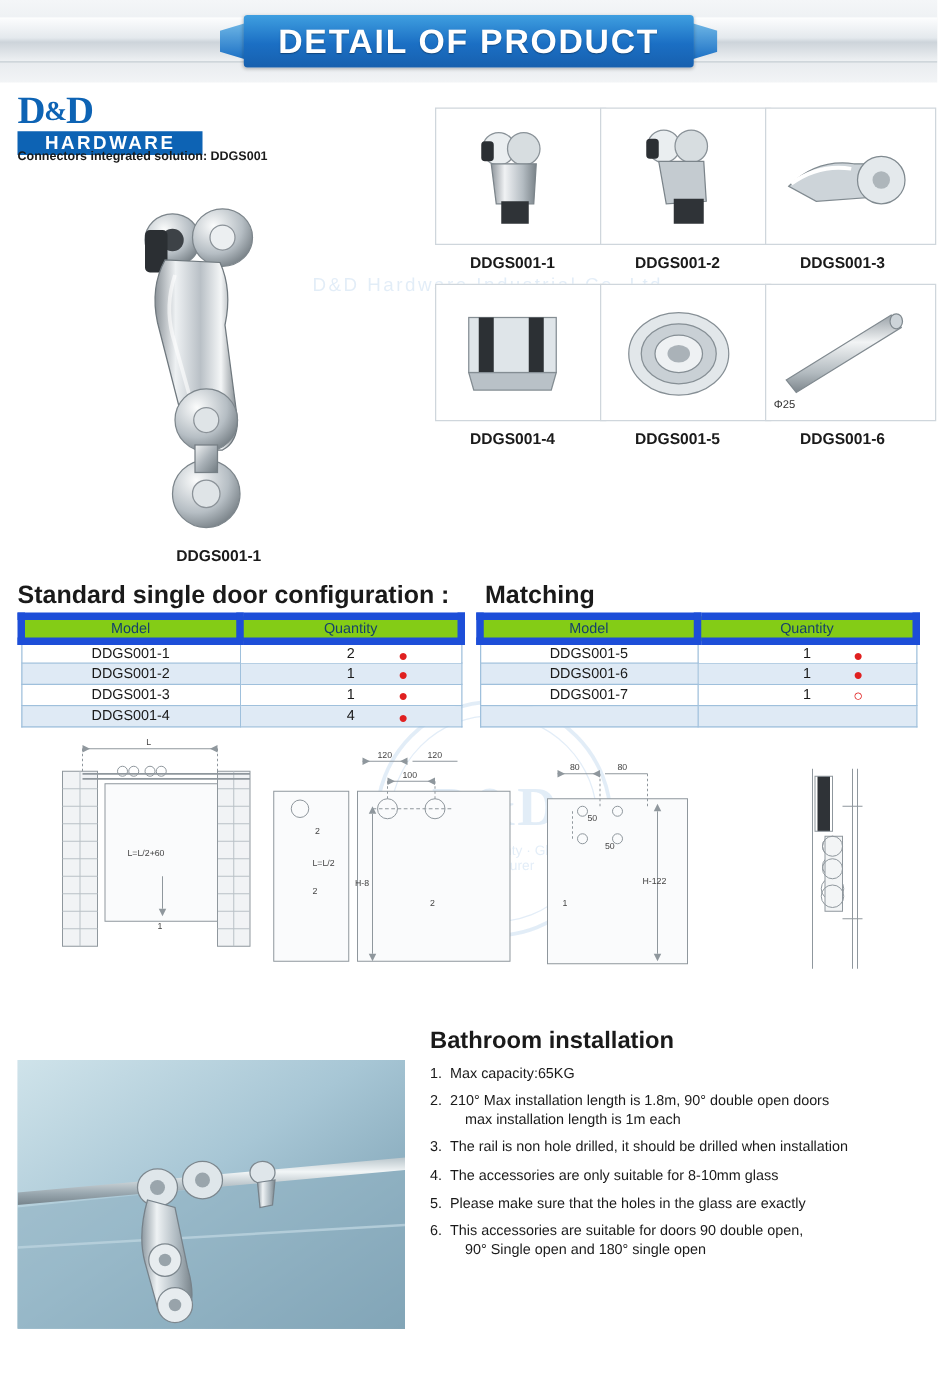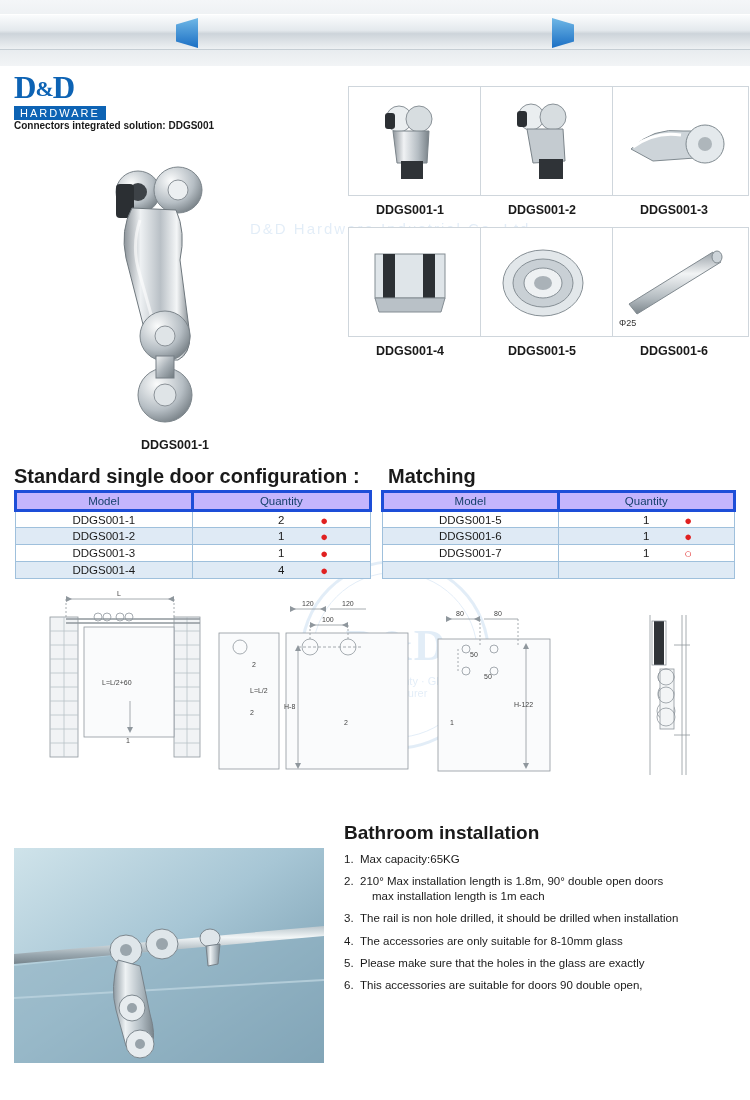--- a/index.html
+++ b/index.html
@@ -41,21 +41,21 @@
     position:absolute; top:18px; width:22px; height:30px;
     background:linear-gradient(180deg,#6fb7e6,#1b6fc4);
   }
   .wing-l { left:176px; clip-path:polygon(100% 0,100% 100%,0 78%,0 22%); }
   .wing-r { left:552px; clip-path:polygon(0 0,0 100%,100% 78%,100% 22%); }
 
   
   .logo { position:absolute; left:14px; top:72px; width:140px; }
   .logo-mark { font-size:31px; font-weight:bold; color:#0d63b4; letter-spacing:-1px; line-height:1; font-family:"Liberation Serif", serif; }
   .logo-mark .amp { font-size:22px; vertical-align:2px; }
-  .logo-sub { margin-top:2px; background:#0d63b4; color:#fff; font-size:11px; letter-spacing:2px; padding:1px 6px; display:inline-block; font-weight:normal; }
+  .logo-sub { margin-top:2px; background:#0d63b4; color:#fff; font-size:15px; letter-spacing:2px; padding:1px 22px; display:inline-block; font-weight:bold; }
 
   .h-title {
     position:absolute; left:14px; top:120px;
     font-size:10px; font-weight:bold;
   }
 
   
   .hero {
     position:absolute; left:60px; top:160px; width:230px; height:270px;
   }
@@ -83,21 +83,21 @@
   .sec-head { position:absolute; font-size:20px; font-weight:bold; }
   #cfg-head { left:14px; top:465px; }
   #match-head { left:388px; top:465px;text-align:center; }
 
   
   table { border-collapse:collapse; }
   .tbl { position:absolute; top:490px; font-size:11.5px; }
   #tbl-left { left:14px; width:358px; }
   #tbl-right { left:381px; width:355px; }
   .tbl th {
-    background:#c4b5fd; border:3px solid #1d4ed8;
+    background:#84cc16; border:6px solid #1d4ed8;
     font-weight:normal; height:19px; color:#15406b;
   }
   .tbl td {
     border:1px solid #9fc0dc; height:17px; text-align:center;
     background:#fff;
   }
   .tbl tr.alt td { background:#dfeaf5; }
   .dot { color:#e02020; font-size:13px; line-height:1; }
   .dot.hollow { color:#e02020; }
   .qty-cell { position:relative; }
@@ -148,20 +148,21 @@
   .b-txt { flex:1; }
   .b-txt .cont { display:block; padding-left:12px; }
 </style>
 </head>
 <body>
 
 <div class="banner">
   <div class="banner-bar"></div>
   <div class="banner-wing wing-l"></div>
   <div class="banner-wing wing-r"></div>
+  <div class="banner-title">DETAIL OF PRODUCT</div>
 </div>
 
 <div class="logo">
   <div class="logo-mark">
     <span>D</span><span class="amp">&amp;</span><span>D</span>
   </div>
   <div class="logo-sub">HARDWARE</div>
 </div>
 
 <div class="h-title">Connectors integrated solution: DDGS001</div>
@@ -605,16 +606,17 @@
     <span class="b-num">5.</span>
     <span class="b-txt">
       <span>Please make sure that the holes in the glass are exactly</span>
     </span>
   </div>
 
   <div class="b-item">
     <span class="b-num">6.</span>
     <span class="b-txt">
       <span>This accessories are suitable for doors 90 double open,</span>
+      <span class="cont">90° Single open and 180° single open</span>
     </span>
   </div>
 
 </div>
 
 </body></html>

